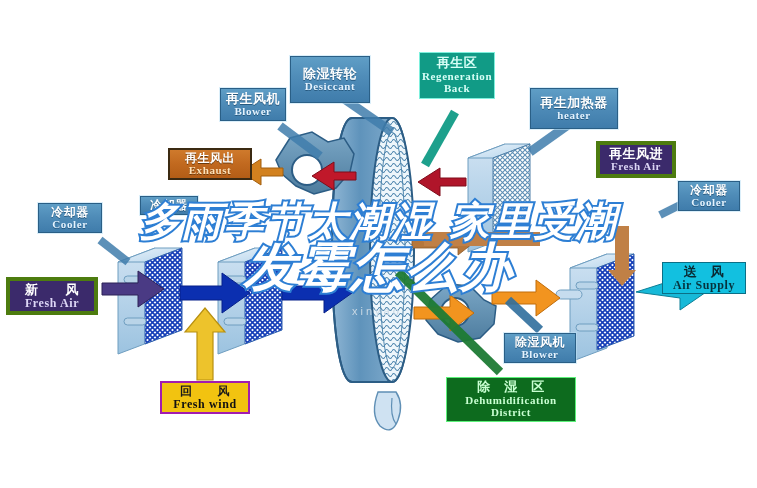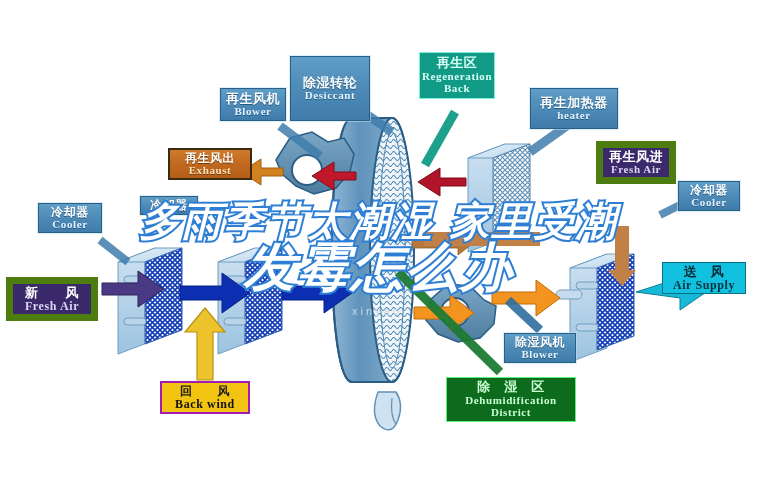--- a/index.html
+++ b/index.html
@@ -22,21 +22,21 @@
   .blue .cn{color:#ffffff;text-shadow:0 1px 0 #27597f;}
   .blue .en{color:#e4f3ff;text-shadow:0 1px 0 #27597f;}
 
   
   .orange{background:linear-gradient(180deg,#cf7a2c 0%,#c1691f 50%,#b35d16 100%);
           border:2px solid #3b2a12;color:#fff;}
   .orange .cn{color:#ffffff;text-shadow:0 1px 0 #6b3a0c;}
   .orange .en{color:#ffe2b8;text-shadow:0 1px 0 #6b3a0c;}
 
   
-  .purple{background:#3b2a6b;border:7px solid #4d7c0f;}
+  .purple{background:#3b2a6b;border:4px solid #4d7c0f;}
   .purple .cn{color:#ffffff;}
   .purple .en{color:#dcd6f5;}
 
   
   .teal{background:#119b86;border:1px solid #7ef0dd;}
   .teal .cn{color:#d8fff7;}
   .teal .en{color:#d8fff7;}
 
   
   .cyan{background:#12c0e0;border:1px solid #0b6f86;}
@@ -200,21 +200,21 @@
       <path d="M575,120 L530,152" stroke="#3f7cab" stroke-width="9" opacity=".85"></path>
       <path d="M100,240 L128,262" stroke="#3f7cab" stroke-width="8" opacity=".85"></path>
       <path d="M690,200 L660,215" stroke="#3f7cab" stroke-width="8" opacity=".85"></path>
       <path d="M540,330 L508,300" stroke="#2f6e9c" stroke-width="9" opacity=".9"></path>
       <path d="M466,50 L466,118 L420,168" stroke="#119b86" stroke-width="0"></path>
       <path d="M455,112 L425,165" stroke="#119b86" stroke-width="9" opacity=".95"></path>
       <path d="M500,372 L398,272" stroke="#1d7a34" stroke-width="9" opacity=".95"></path>
     </g>
   </svg>
 
-  <div class="lbl blue" style="left:290px;top:56px;width:80px;padding:19px 2px;">
+  <div class="lbl blue" style="left:290px;top:56px;width:80px;padding:10px 2px;">
     <span class="cn" style="font-size:13px;">除湿转轮</span>
     <span class="en" style="font-size:11px;">Desiccant</span>
   </div>
 
   <div class="lbl blue" style="left:220px;top:88px;width:66px;padding:3px 2px;">
     <span class="cn" style="font-size:13px;">再生风机</span>
     <span class="en" style="font-size:11px;">Blower</span>
   </div>
 
   <div class="lbl teal" style="left:419px;top:52px;width:76px;padding:3px 2px;">
@@ -251,21 +251,21 @@
     <span class="en" style="font-size:11px;">Fresh Air</span>
   </div>
 
   <div class="lbl purple" style="left:6px;top:277px;width:92px;padding:2px 2px;">
     <span class="cn" style="font-size:13px;">新　　风</span>
     <span class="en" style="font-size:12px;">Fresh Air</span>
   </div>
 
   <div class="lbl yellow" style="left:160px;top:381px;width:90px;padding:2px 2px;">
     <span class="cn" style="font-size:12px;">回　　风</span>
-    <span class="en" style="font-size:12px;">Back wind</span>
+    <span class="en" style="font-size:12px;">Fresh wind</span>
   </div>
 
   <div class="lbl blue" style="left:504px;top:333px;width:72px;padding:2px 2px;">
     <span class="cn" style="font-size:12px;">除湿风机</span>
     <span class="en" style="font-size:11px;">Blower</span>
   </div>
 
   <div class="lbl green" style="left:446px;top:377px;width:130px;padding:2px 2px;">
     <span class="cn" style="font-size:13px;">除　湿　区</span>
     <span class="en" style="font-size:11px;white-space:normal;line-height:1.15;font-family:Liberation Serif, serif;">Dehumidification District</span>

